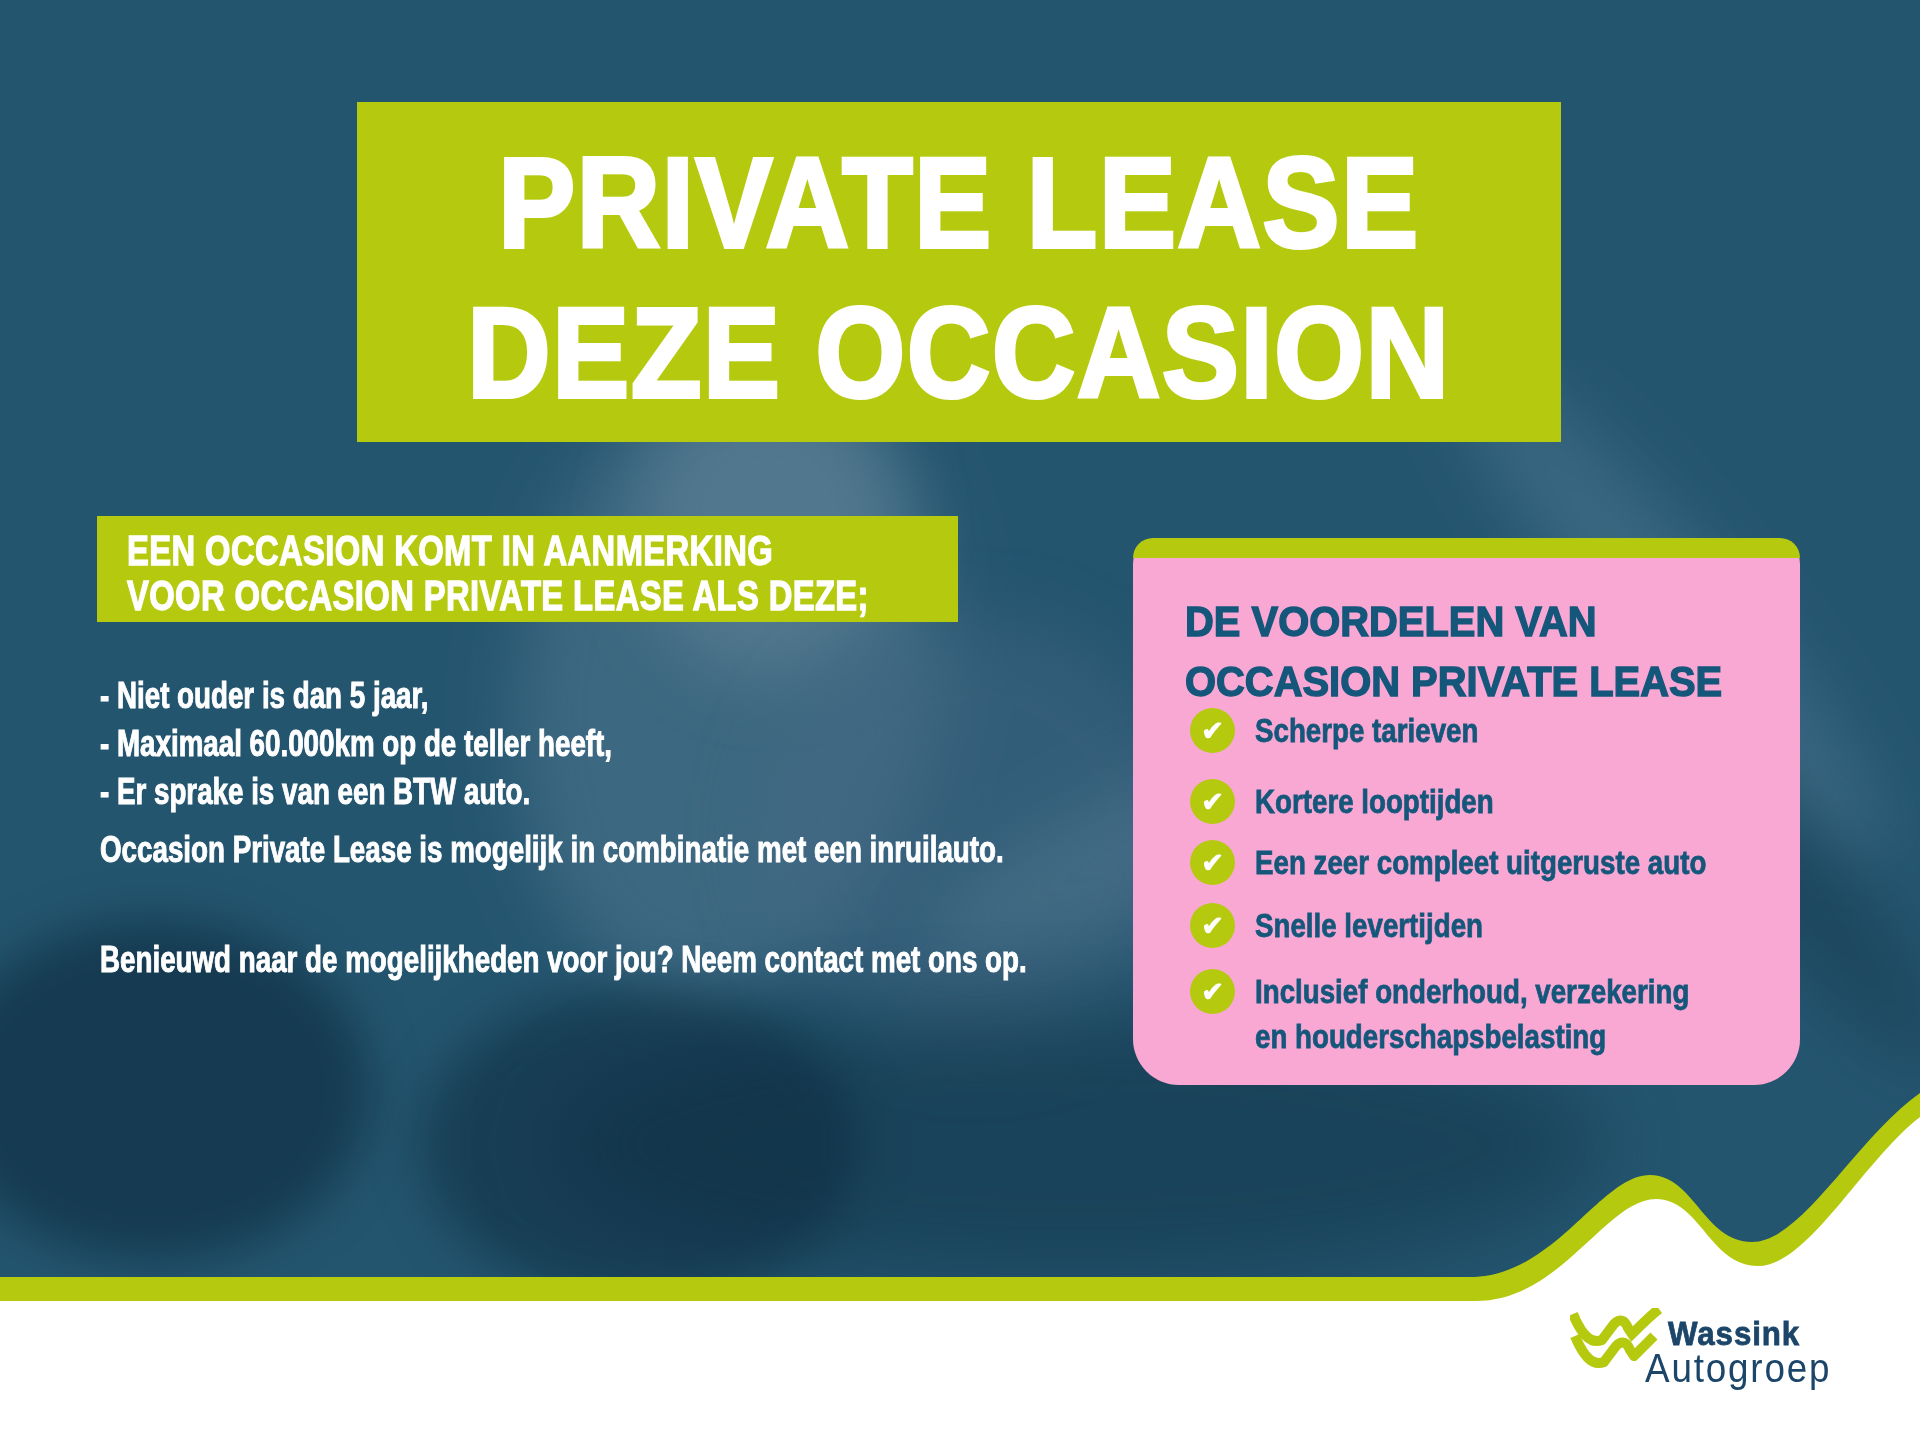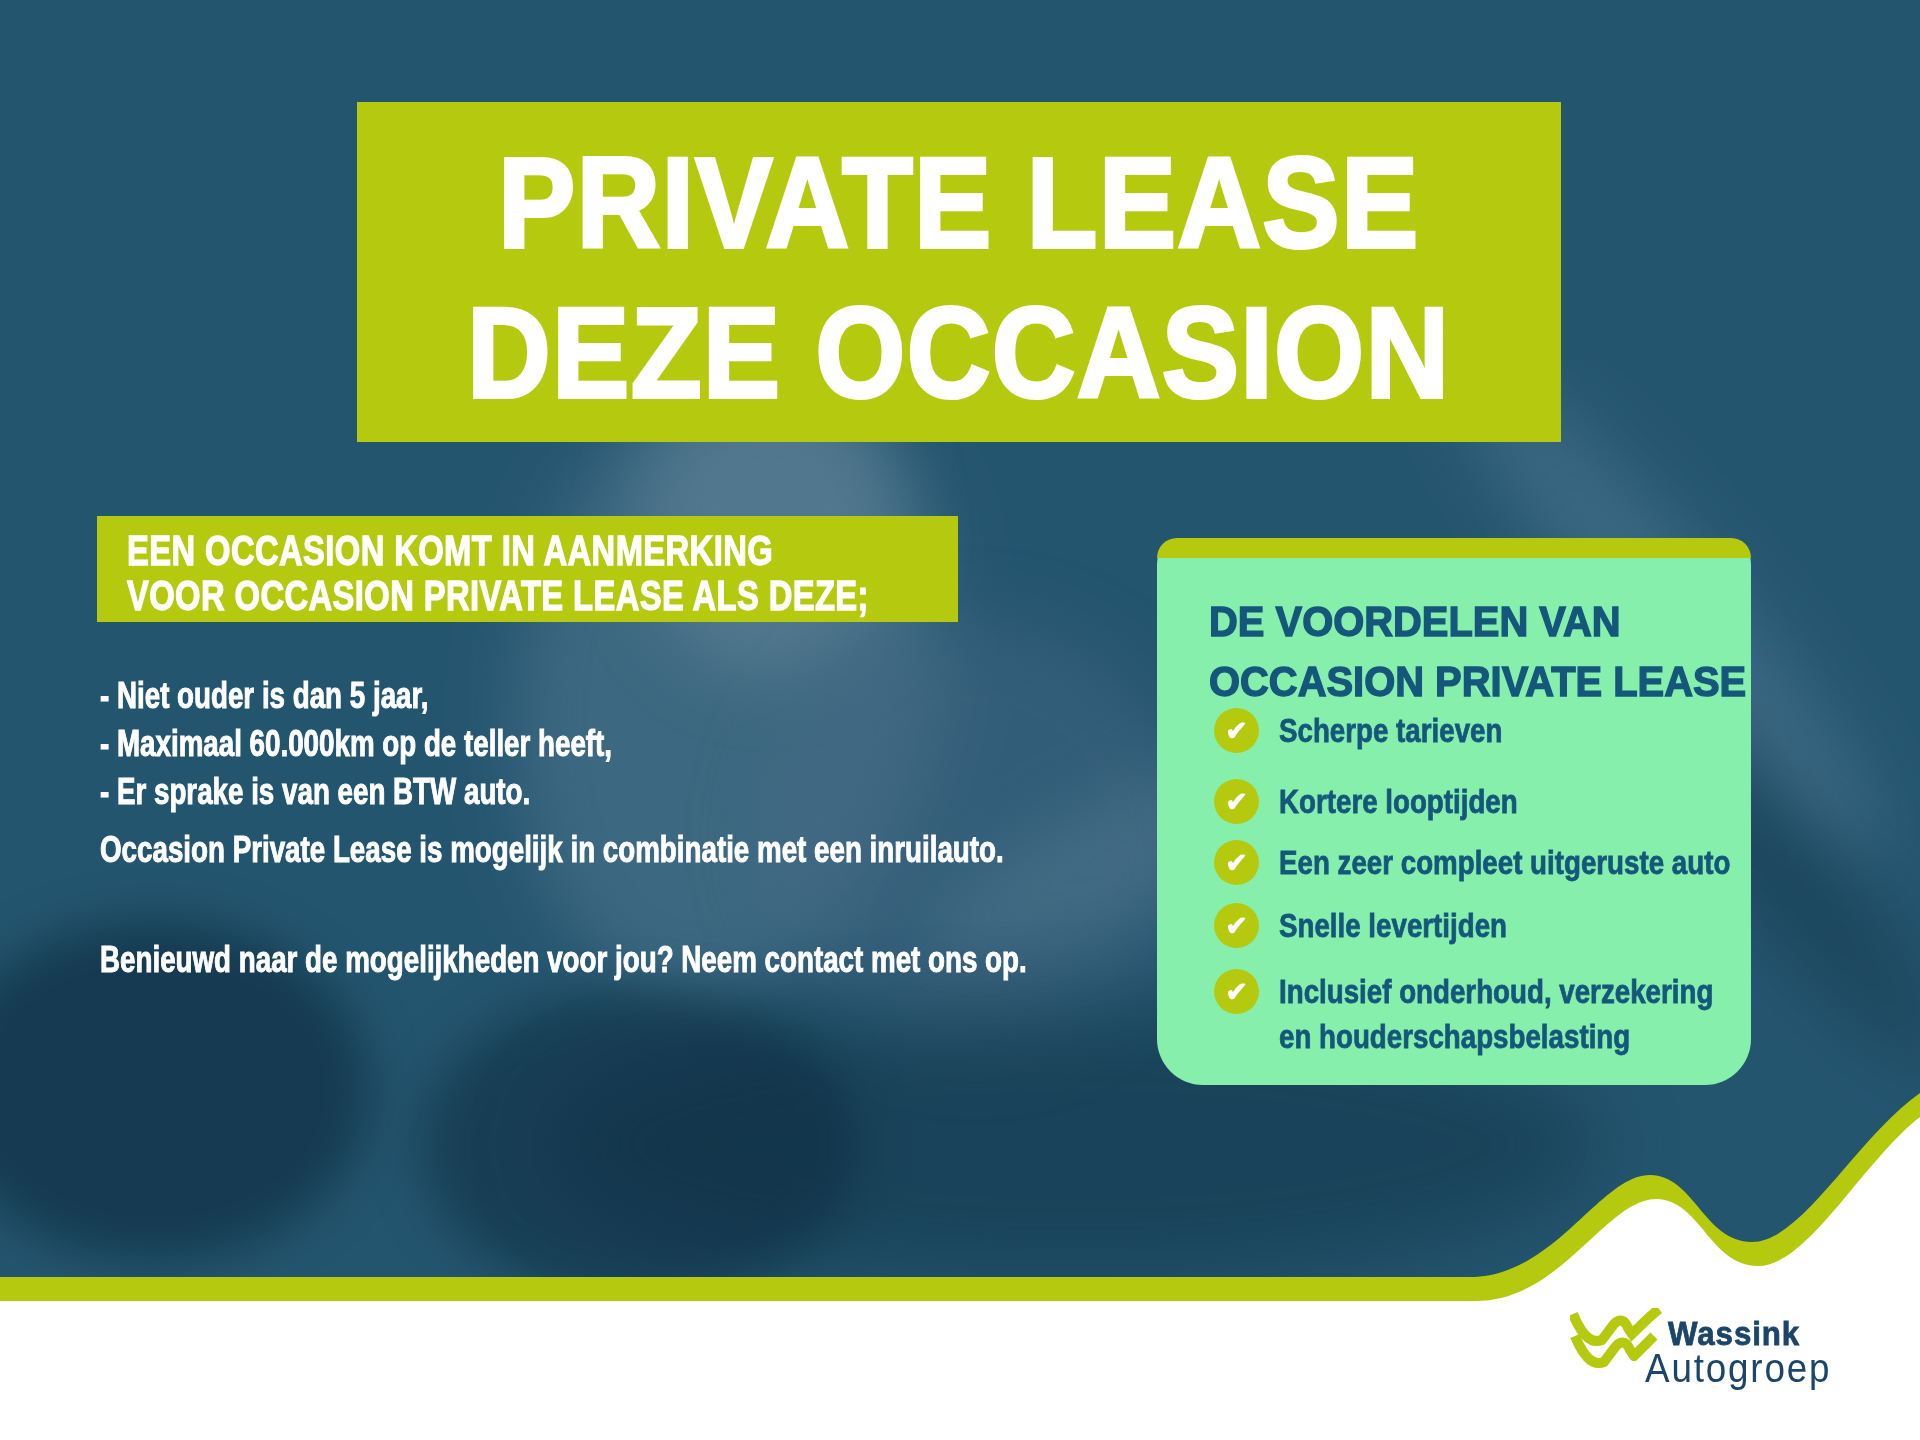--- a/index.html
+++ b/index.html
@@ -49,22 +49,22 @@
     position:absolute; left:100px; color:#fff; font-weight:bold;
     font-size:37px; line-height:48px; -webkit-text-stroke:1px #fff;
     transform:scaleX(0.75); transform-origin:left top; white-space:nowrap;
   }
   .bullets { top:672px; }
   .note    { top:826px; }
   .cta     { top:936px; }
 
   
   .card {
-    position:absolute; left:1133px; top:538px; width:594px; height:547px;
-    background:#86efac; border-radius:26px 26px 46px 46px;margin-left:24px;
+    position:absolute; left:1133px; top:538px; width:667px; height:547px;
+    background:#f9a8d4; border-radius:26px 26px 46px 46px;
   }
   .card-top {
     position:absolute; left:0; top:0; width:100%; height:20px;
     background:#B5C90F; border-radius:26px 26px 0 0;
   }
   .card-title {
     position:absolute; left:52px; top:54px;
     color:#15577B; font-weight:bold; font-size:42px; line-height:60px;
     -webkit-text-stroke:1.4px #15577B;
     transform:scaleX(0.95); transform-origin:left top; white-space:nowrap;

